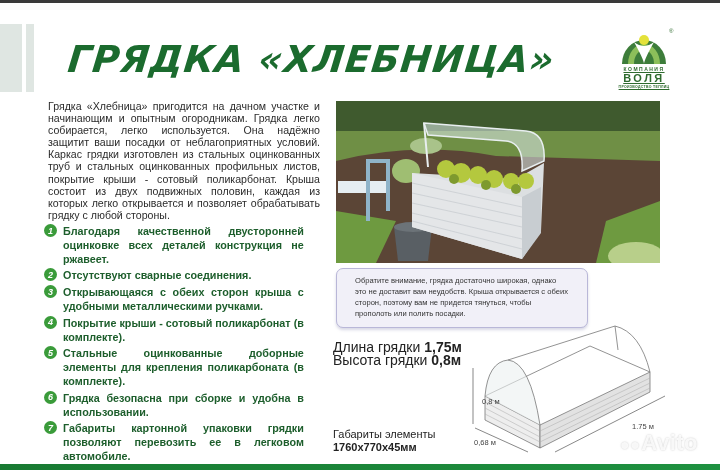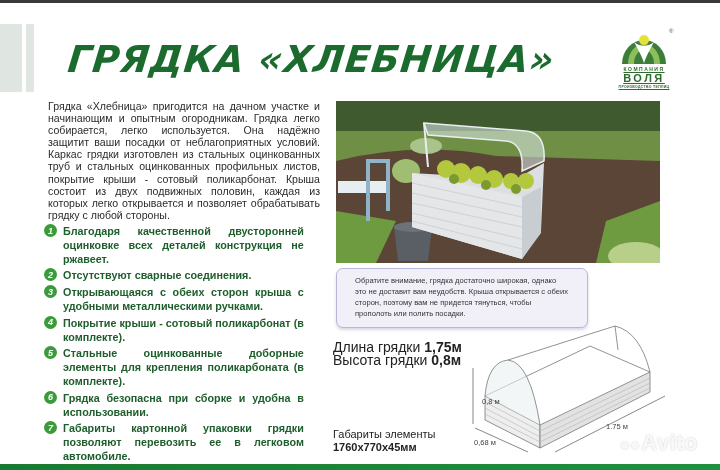--- a/index.html
+++ b/index.html
@@ -215,20 +215,20 @@
         <line x1="100" y1="122" x2="210" y2="68"></line>
     </g>
     <g stroke="#555" stroke-width="0.7">
       <line x1="33" y1="48" x2="33" y2="104"></line>
       <line x1="35" y1="108" x2="88" y2="132"></line>
       <line x1="115" y1="132" x2="225" y2="76"></line>
     </g>
   </svg>
   <span class="dim-tag" style="left:10px; top:77px;padding-left:32px;">0,8 м</span>
   <span class="dim-tag" style="left:34px; top:118px;">0,68 м</span>
-  <span class="dim-tag" style="left:166px; top:102px;text-align:right;">1.75 м</span>
+  <span class="dim-tag" style="left:192px; top:102px;text-align:right;">1.75 м</span>
 </div>
 
 <div class="watermark">
   <span class="watermark-icon">●●</span><span>Avito</span>
 </div>
 
 <div class="bottom-band"></div>
 
 </body></html>

